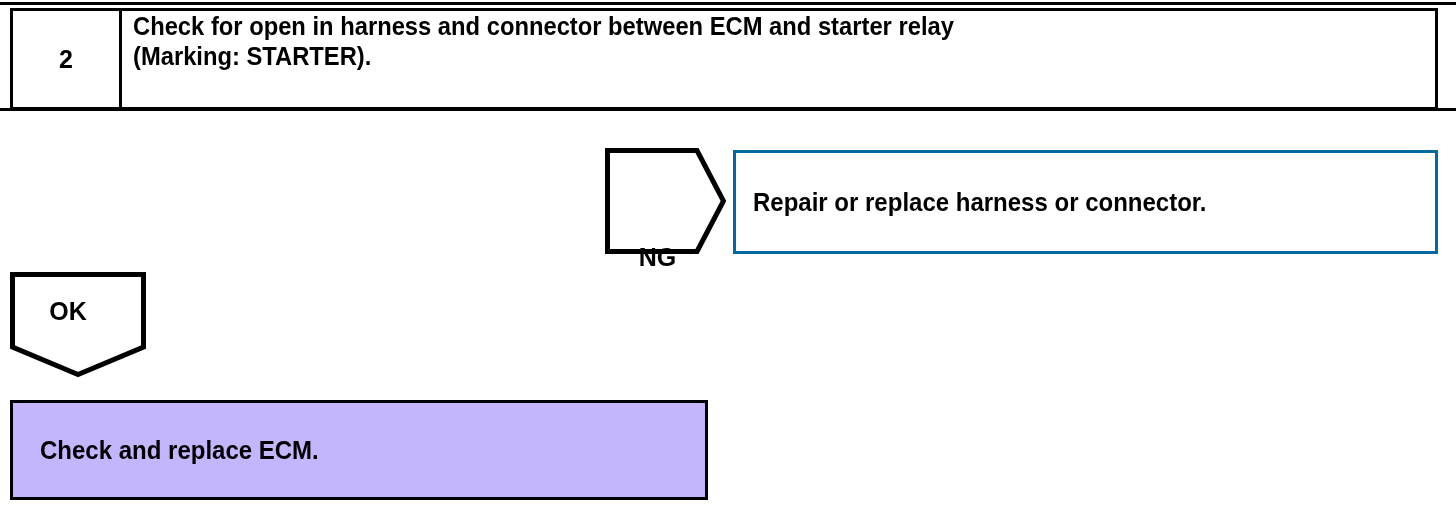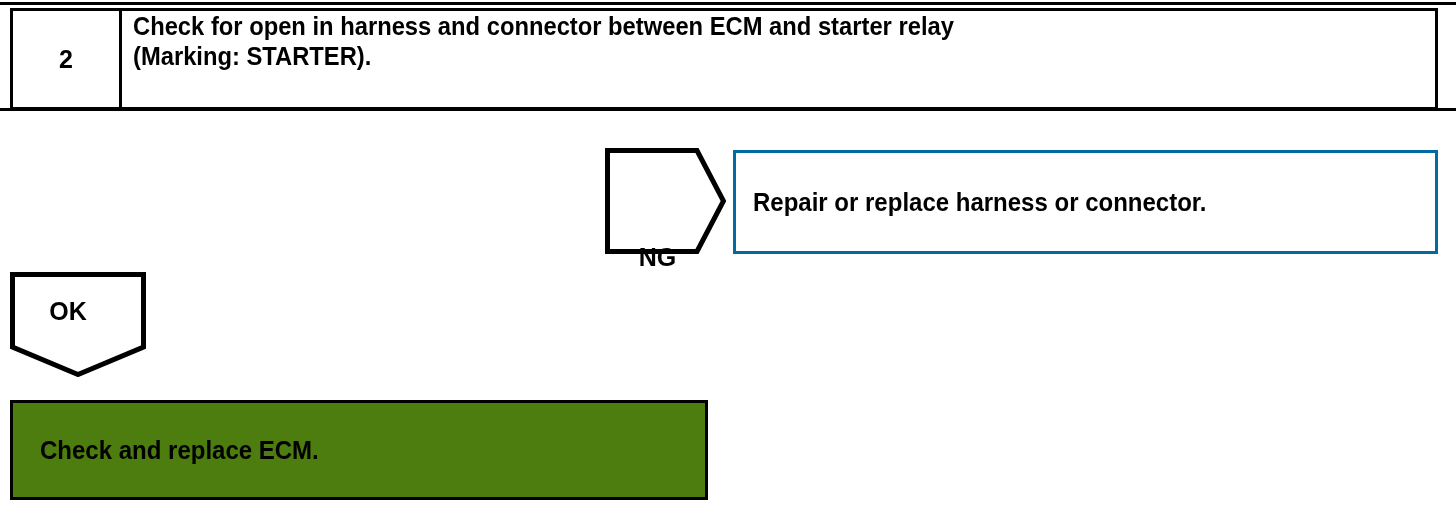--- a/index.html
+++ b/index.html
@@ -145,21 +145,21 @@
 
   
   .final-box {
     position: absolute;
     left: 10px;
     top: 400px;
     width: 698px;
     height: 100px;
     border: 3px solid #000000;
     box-sizing: border-box;
-    background: #4d7c0f;
+    background: #c4b5fd;
     display: flex;
     align-items: center;
     padding-left: 27px;
   }
   .final-text {
     font-size: 25px;
     font-weight: bold;
     color: #000000;
     white-space: nowrap;
     transform: scaleX(0.96);

